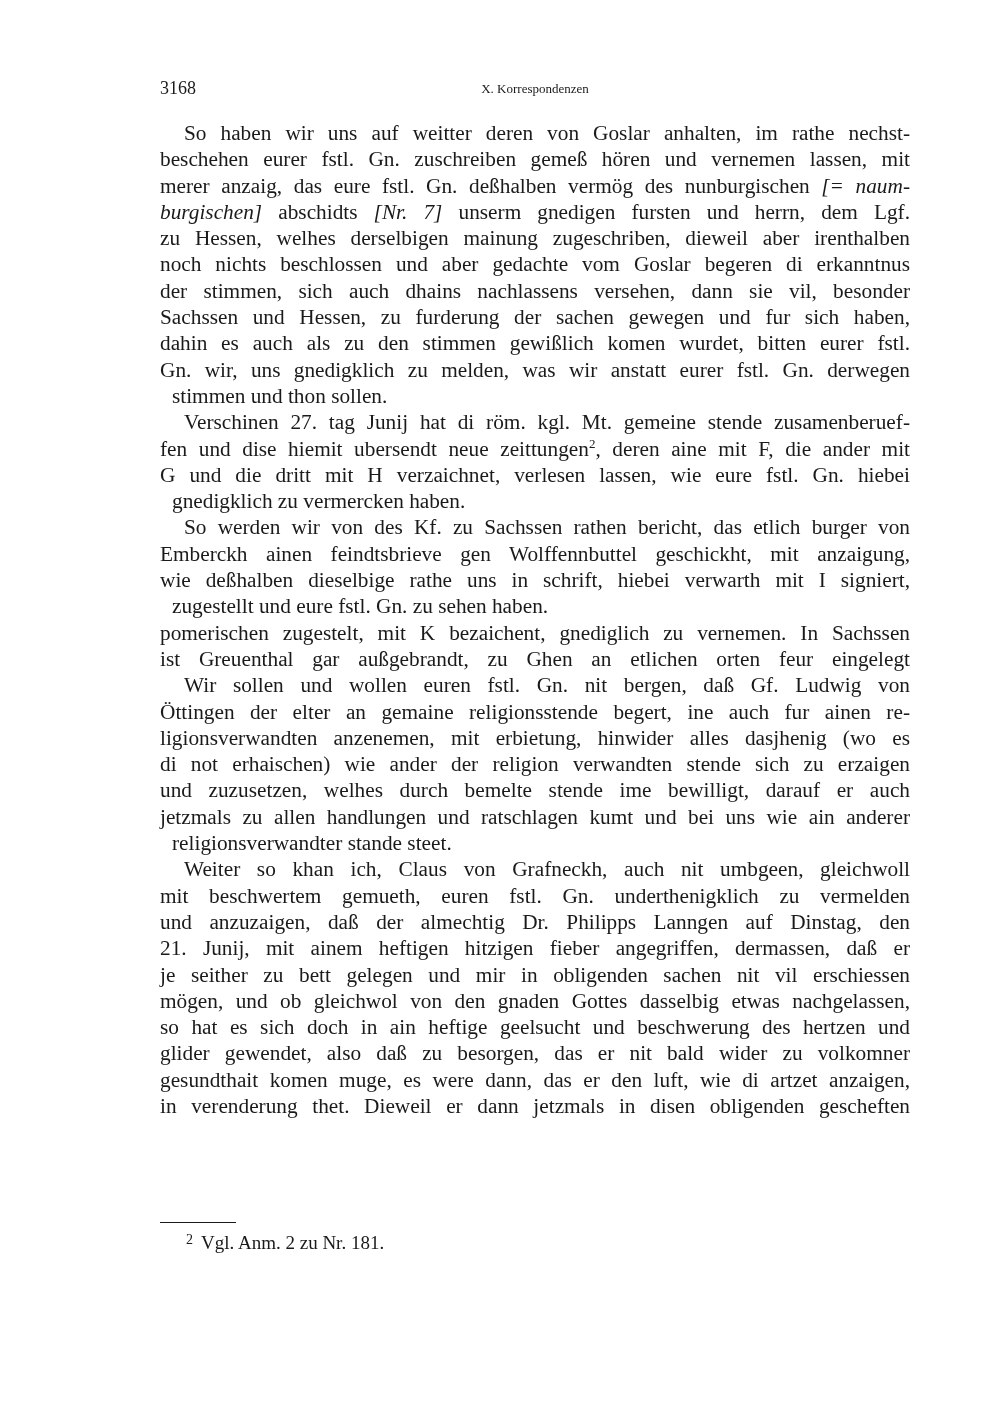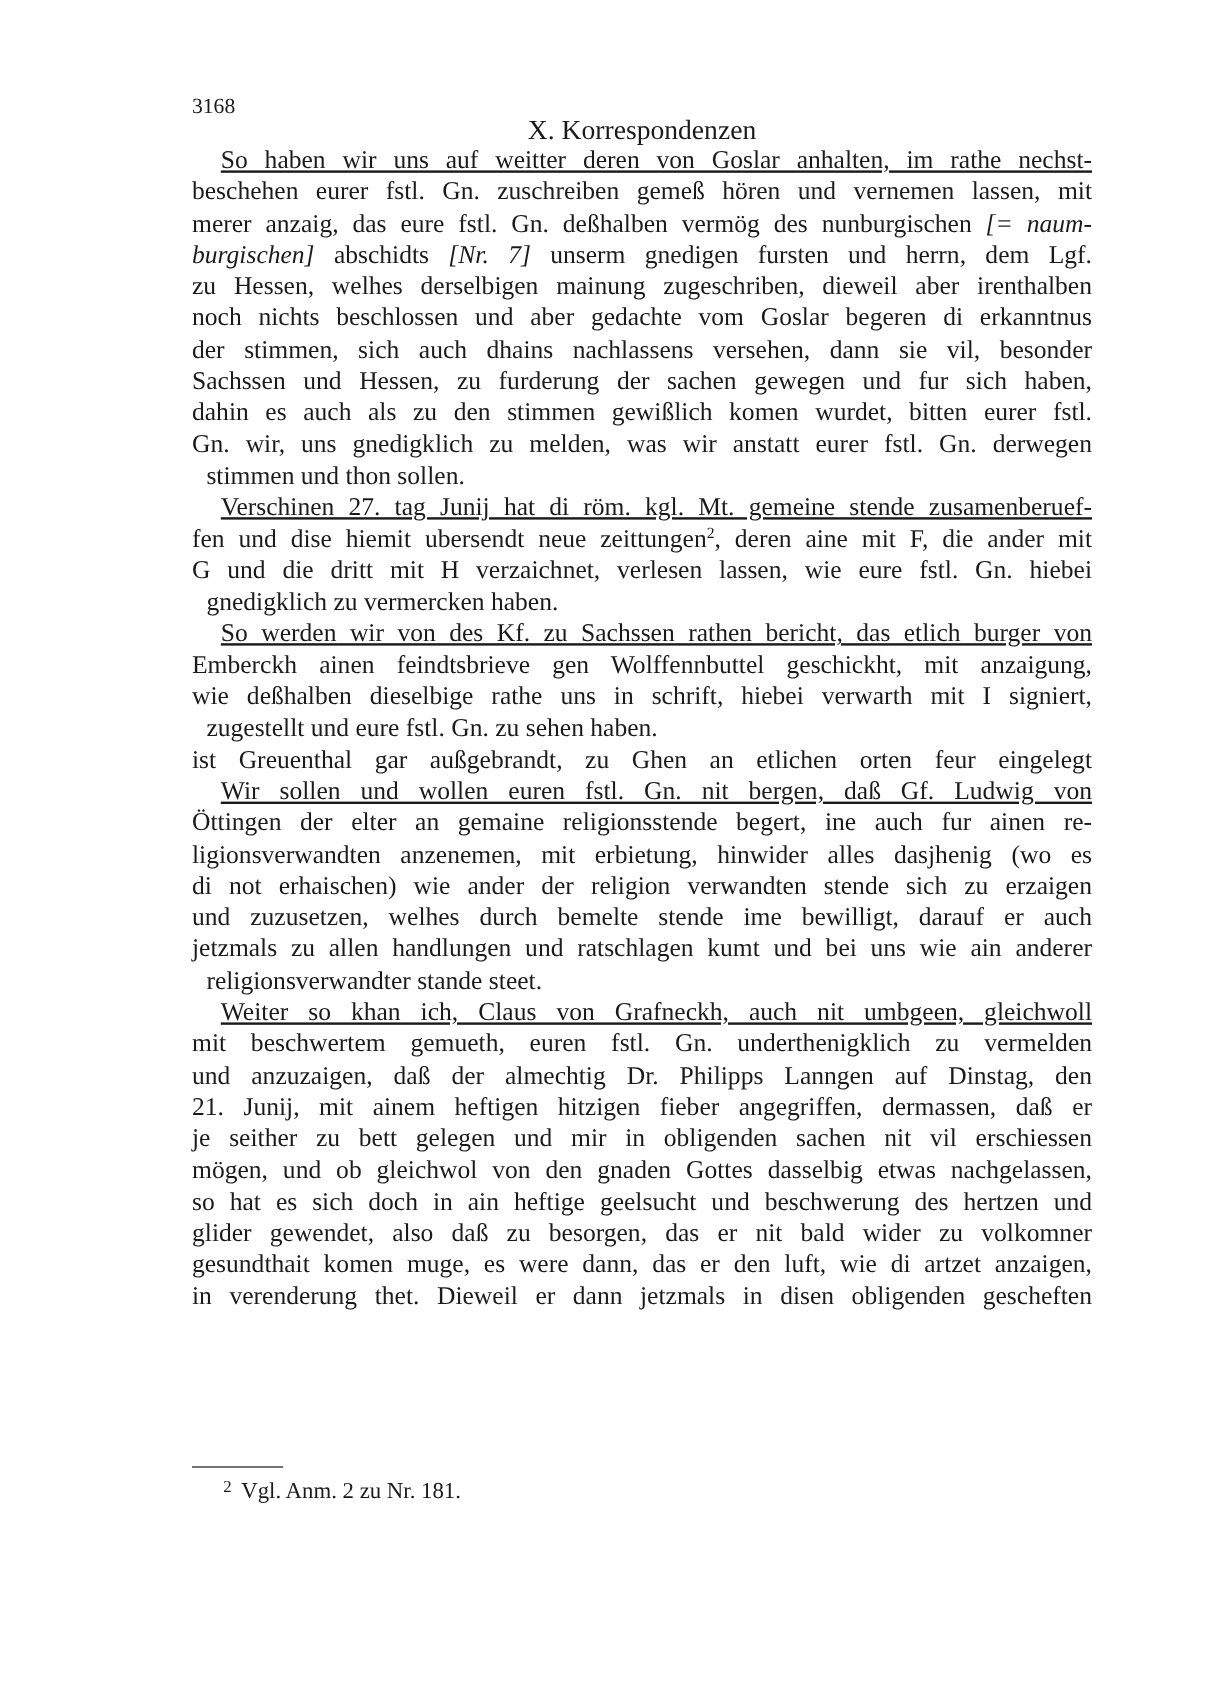--- a/index.html
+++ b/index.html
@@ -1,27 +1,27 @@
 <!DOCTYPE html>
 <html><head>
   <meta charset="utf-8">
   <style>
     html, body { margin: 0; padding: 0; background: #ffffff; }
     body { width: 1004px; height: 1418px; position: relative; overflow: hidden;
            font-family: "Liberation Serif", "DejaVu Serif", serif; color: #1a1a1a; }
     .header { position: absolute; top: 78px; left: 160px; width: 750px; height: 30px;
               font-size: 22px; }
     .page-number { position: absolute; left: 0; top: 0; font-size: 18px; }
-    .running-head { position: absolute; left: 0; right: 0; top: 18px; text-align: center; font-size: 23px; }
+    .running-head { position: absolute; left: 0; right: 0; top: 3px; text-align: center; font-size: 13px; }
     .body-text { position: absolute; top: 120px; left: 160px; width: 750px;
                  font-size: 21.3px; line-height: 26.3px; }
     .para { margin: 0; }
     .line { display: block; text-align: justify; text-align-last: justify; white-space: nowrap; height: 26.3px; }
     .line.last { text-align-last: left; margin-left: 12px; }
-    .line.indent { padding-left: 24px; text-decoration: underline; }
+    .line.indent { padding-left: 24px; }
     .line > span { }
     .it { font-style: italic; }
     sup { font-size: 13px; vertical-align: 8px; line-height: 0; }
     .fn-rule { position: absolute; left: 160px; top: 1222px; width: 76px; height: 1px; background: #1a1a1a; }
     .footnote { position: absolute; left: 186px; top: 1228px; font-size: 19px; line-height: 24px; }
     .footnote .fn-mark { font-size: 14px; vertical-align: 5px; margin-right: 8px; font-style: normal; }
     .footnote .fn-text { }
   </style>
 </head>
 <body>
@@ -51,20 +51,21 @@
       <span class="line"><span>G und die dritt mit H verzaichnet, verlesen lassen, wie eure fstl. Gn. hiebei</span></span>
       <span class="line last"><span>gnedigklich zu vermercken haben.</span></span>
     </div>
     <div class="para">
       <span class="line indent"><span>So werden wir von des Kf. zu Sachssen rathen bericht, das etlich burger von</span></span>
       <span class="line"><span>Emberckh ainen feindtsbrieve gen Wolffennbuttel geschickht, mit anzaigung,</span></span>
       <span class="line"><span>wie deßhalben dieselbige rathe uns in schrift, hiebei verwarth mit I signiert,</span></span>
       <span class="line last"><span>zugestellt und eure fstl. Gn. zu sehen haben.</span></span>
     </div>
     <div class="para">
+      <span class="line"><span>pomerischen zugestelt, mit K bezaichent, gnediglich zu vernemen. In Sachssen</span></span>
       <span class="line"><span>ist Greuenthal gar außgebrandt, zu Ghen an etlichen orten feur eingelegt</span></span>
     </div>
     <div class="para">
       <span class="line indent"><span>Wir sollen und wollen euren fstl. Gn. nit bergen, daß Gf. Ludwig von</span></span>
       <span class="line"><span>Öttingen der elter an gemaine religionsstende begert, ine auch fur ainen re-</span></span>
       <span class="line"><span>ligionsverwandten anzenemen, mit erbietung, hinwider alles dasjhenig (wo es</span></span>
       <span class="line"><span>di not erhaischen) wie ander der religion verwandten stende sich zu erzaigen</span></span>
       <span class="line"><span>und zuzusetzen, welhes durch bemelte stende ime bewilligt, darauf er auch</span></span>
       <span class="line"><span>jetzmals zu allen handlungen und ratschlagen kumt und bei uns wie ain anderer</span></span>
       <span class="line last"><span>religionsverwandter stande steet.</span></span>

